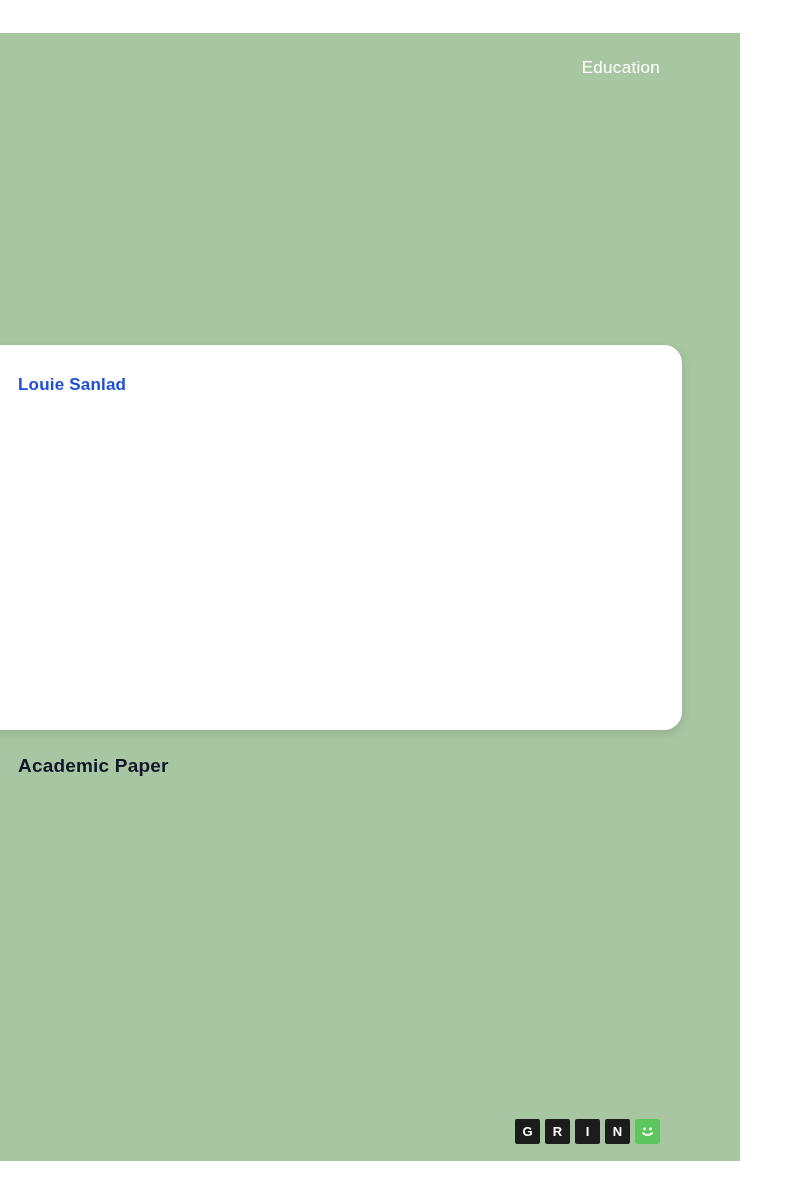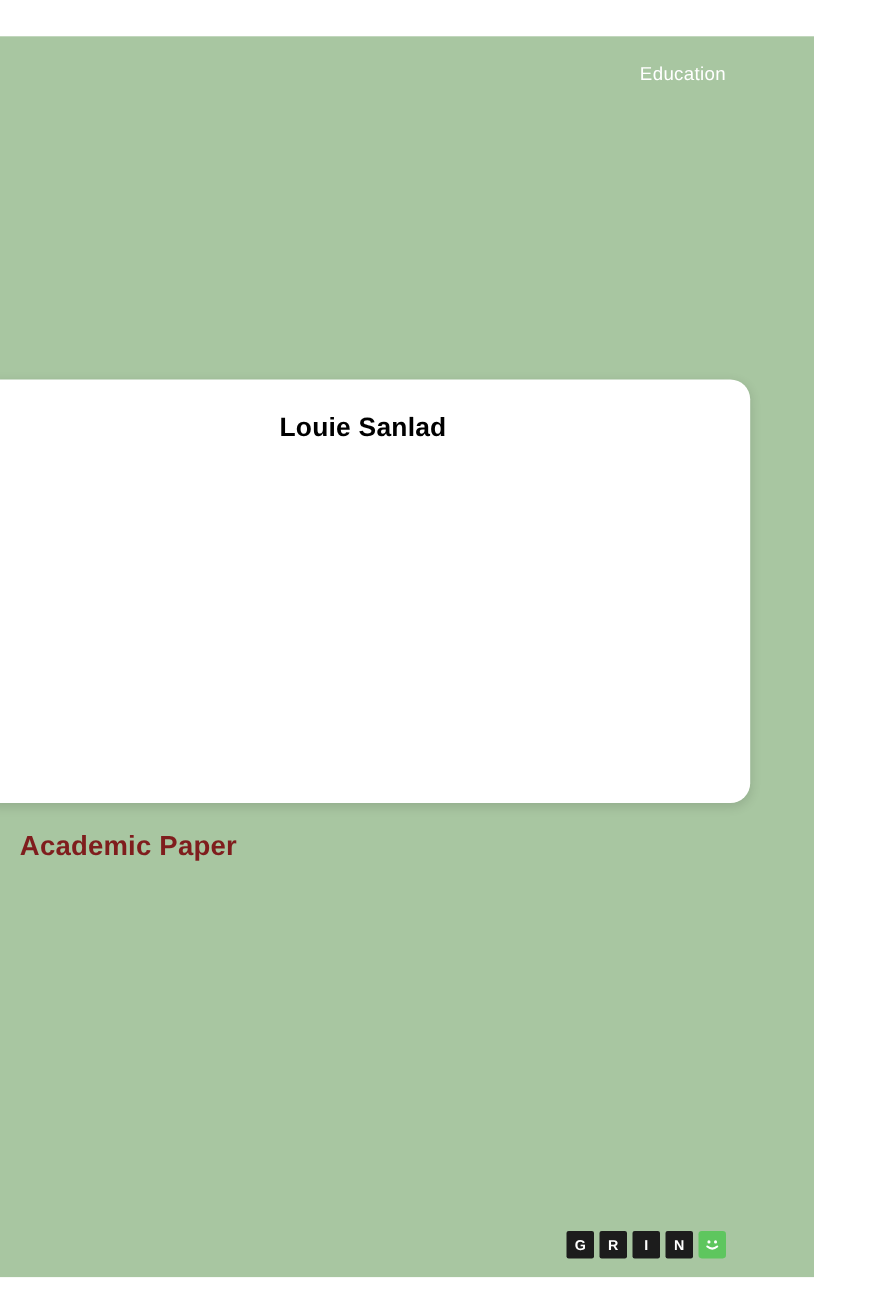--- a/index.html
+++ b/index.html
@@ -13,21 +13,20 @@
     font-family: "Liberation Sans", sans-serif;
     overflow: hidden;
   }
 
   .cover {
     position: relative;
     width: 720px;
     height: 1192px;
     background: #ffffff;
     box-sizing: border-box;
-    text-align: center;
   }
 
   
   .panel {
     position: absolute;
     left: 0px;
     top: 33px;
     width: 740px;
     height: 1128px;
     background: #a8c6a1;
@@ -53,44 +52,44 @@
     width: 692px;
     height: 385px;
     background: #ffffff;
     border-radius: 0 18px 18px 0;
     box-shadow: 0 3px 10px rgba(0,0,0,0.12);
     box-sizing: border-box;
     padding: 30px 40px 0 28px;
   }
 
   .author {
-    font-size: 24px;
+    font-size: 17px;
     font-weight: bold;
-    color: #000000;
+    color: #1d4ed8;
     font-family: "Liberation Sans", sans-serif;
     margin: 0 0 34px 0;
     letter-spacing: 0.2px;
   }
 
   .title {
     font-size: 30px;
     line-height: 1.42;
     color: #111111;
     font-family: "Liberation Serif", serif;
     font-weight: normal;
     margin: 0;
     max-width: 620px;
   }
 
   .doc-type {
     position: absolute;
     left: 18px;
     top: 755px;
-    font-size: 25px;
-    color: #7f1d1d;
+    font-size: 19px;
+    color: #0f172a;
     font-weight: bold;
     font-family: "Liberation Sans", sans-serif;
     letter-spacing: 0.2px;
   }
 
   
   .logo {
     position: absolute;
     right: 60px;
     bottom: 48px;

